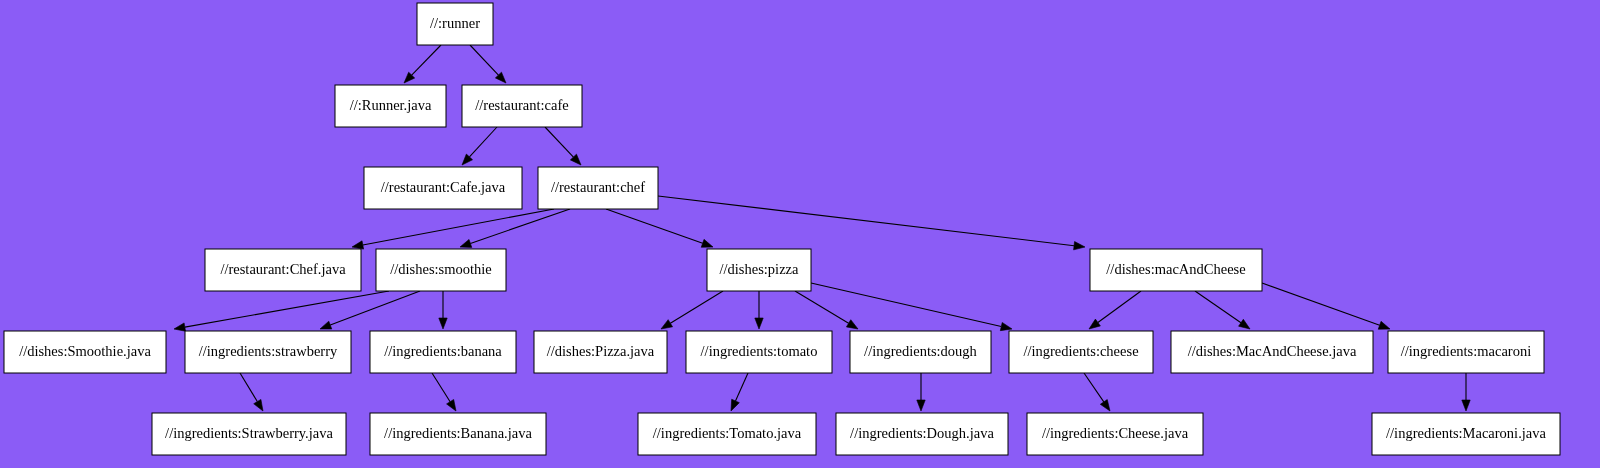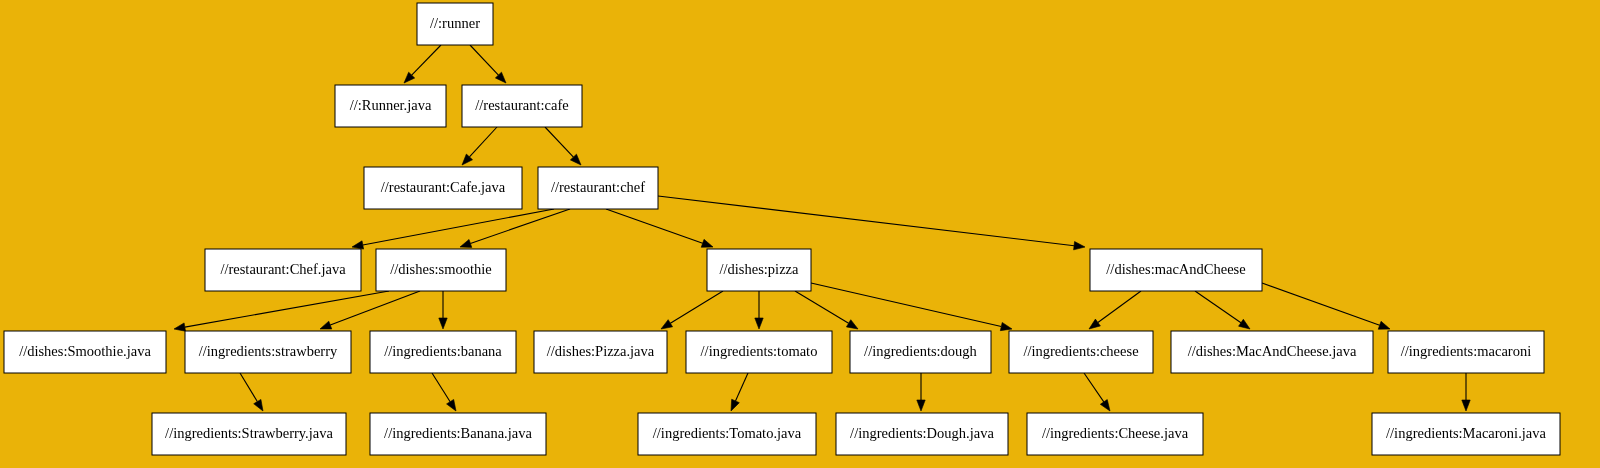--- a/index.html
+++ b/index.html
@@ -4,21 +4,21 @@
 <style>
   html, body {
     margin: 0;
     padding: 0;
     background: #ffffff;
   }
   #graph-root {
     position: relative;
     width: 1600px;
     height: 468px;
-    background: #eab308;
+    background: #8b5cf6;
     font-family: "Liberation Serif", "DejaVu Serif", serif;
     overflow: hidden;
   }
   #graph-svg {
     display: block;
     width: 1600px;
     height: 468px;
   }
   .node-box {
     fill: #ffffff;

